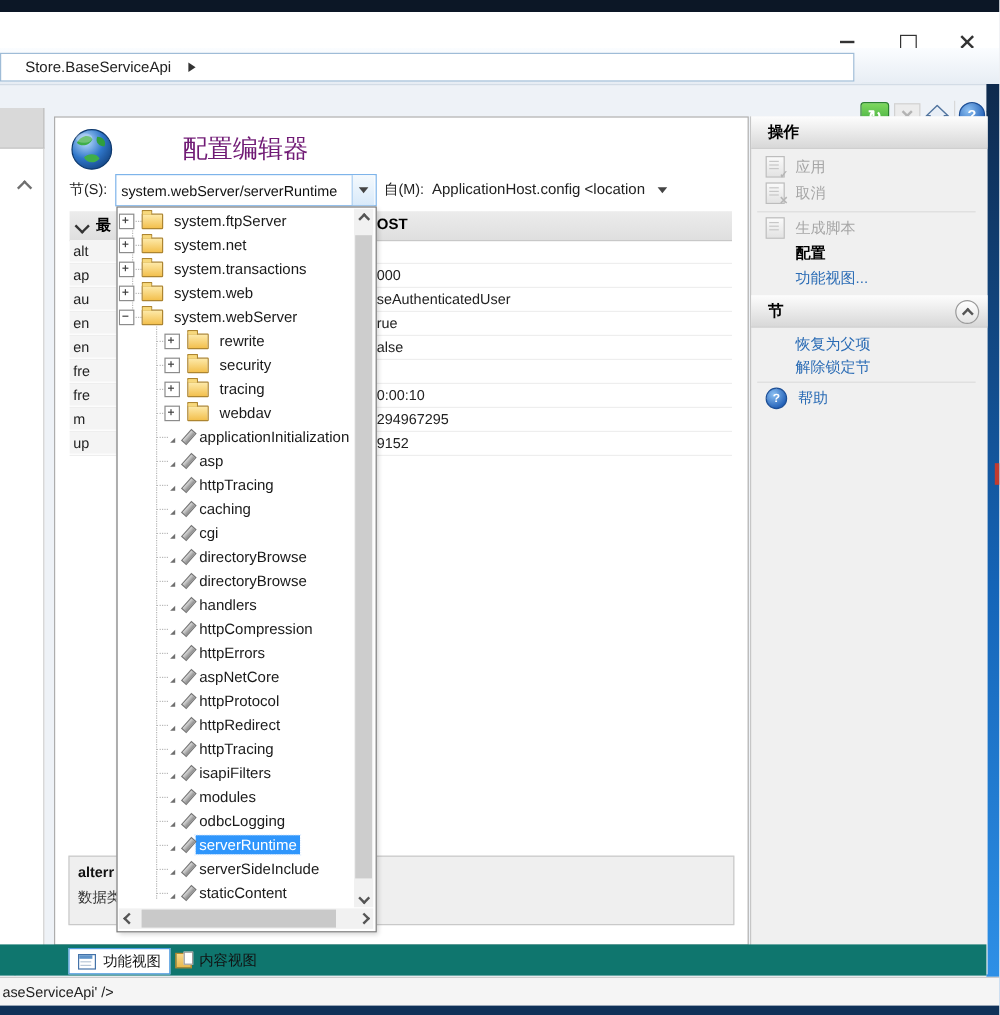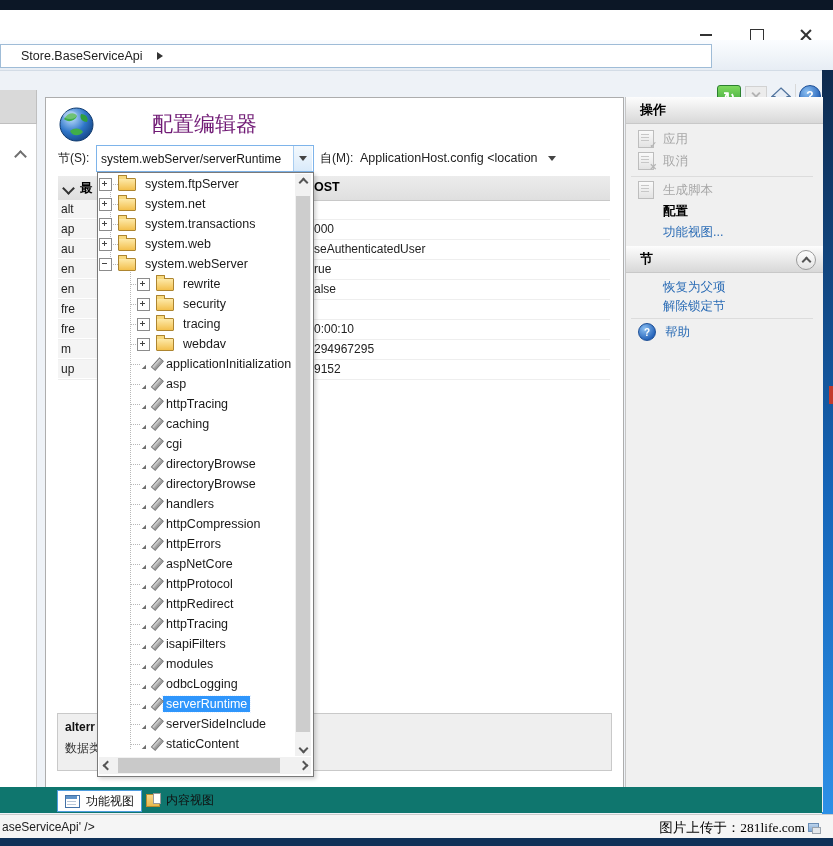--- a/index.html
+++ b/index.html
@@ -480,20 +480,16 @@
       <span>功能视图</span>
     </div>
     <div class="tab" id="tab-content">
       <span class="ico-cont"></span>
       <span>内容视图</span>
     </div>
   </div>
 
   <div id="statusbar">
     <span id="status-text">aseServiceApi' /&gt;</span>
-    <span id="watermark">
-      <span>图片上传于：281life.com</span>
-      <span class="wm-icon"></span>
-    </span>
   </div>
   <div id="bottombar"></div>
 
 </div>
 
 </body></html>

